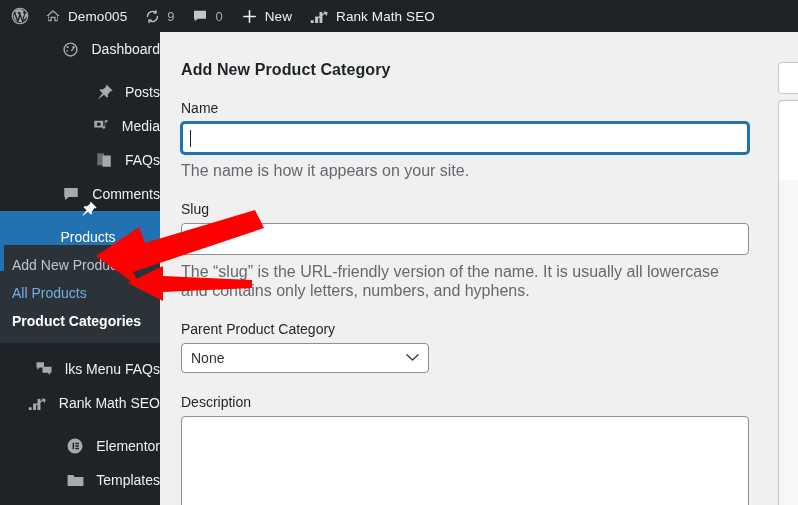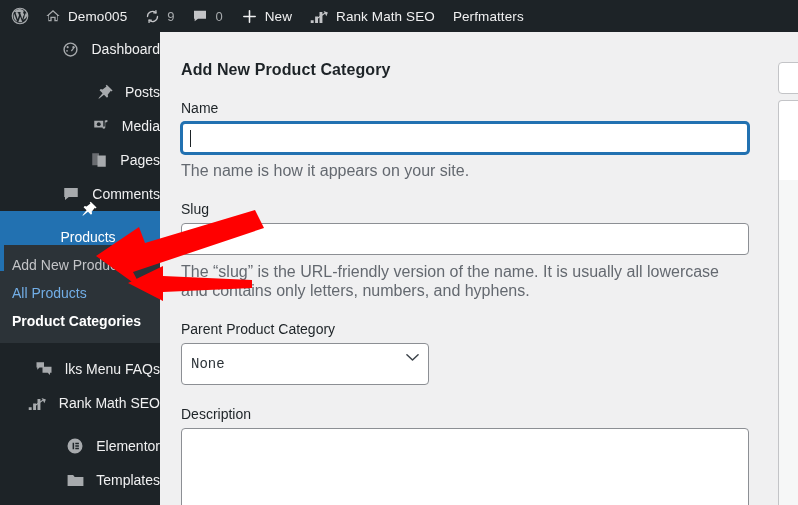--- a/index.html
+++ b/index.html
@@ -86,24 +86,24 @@
   }
   .caret {
     position: absolute; left: 9px; top: 8px; width: 1px; height: 17px;
     background: #1d2327;
   }
   .help-text {
     font-size: 16px; color: #646970; line-height: 19px;
     margin-top: 7px; width: 556px;
   }
   select.sel-input {
-    width: 248px; height: 42px;
+    width: 248px; height: 30px;
     border: 1px solid #8c8f94; border-radius: 4px; background: #fff;
     font-size: 14px; color: #2c3338; padding: 0 26px 0 9px;
-    font-family: Liberation Mono, monospace;
+    font-family: Liberation Sans, sans-serif;
     -webkit-appearance: none; appearance: none;
   }
   .sel-wrap { position: relative; display: inline-block; }
   .sel-chevron {
     position: absolute; right: 10px; top: 10px; pointer-events: none; color: #3c434a;
   }
   .sel-chevron svg { display: block; }
   textarea.ta-input {
     display: block; width: 568px; height: 120px;
     border: 1px solid #8c8f94; border-radius: 4px;
@@ -188,23 +188,20 @@
     <div class="ab-item">
       <span class="ab-icon">
         <svg width="19" height="15" viewBox="0 0 26 18" fill="#c3c4c7">
           <path d="M1 14h4v4H1zM7 9h4v9H7zM13 3h4v15h-4z"></path>
           <path d="M18.5 1.5l6 2-2.2 5-1.6-3.2-9.5 6.6-1-1.4 9.7-6.8-1.4-2.2z"></path>
         </svg>
       </span>
       <span class="ab-label">Rank Math SEO</span>
     </div>
 
-    <div class="ab-item">
-      <span class="ab-label">Perfmatters</span>
-    </div>
   </div>
 
   <div id="sidebar">
 
     <div class="menu-item">
       <span class="mi-icon">
         <svg width="19" height="19" viewBox="0 0 24 24" fill="currentColor">
           <path d="M12 3a9 9 0 1 0 0 18 9 9 0 0 0 0-18zm0 1.8a7.2 7.2 0 1 1 0 14.4 7.2 7.2 0 0 1 0-14.4z"></path>
           <circle cx="8.4" cy="9" r="1.3"></circle>
             <circle cx="15.6" cy="9" r="1.3"></circle>
@@ -237,21 +234,21 @@
       <span>Media</span>
     </div>
 
     <div class="menu-item">
       <span class="mi-icon">
         <svg width="18" height="18" viewBox="0 0 24 24" fill="currentColor">
           <path d="M3 3h9v16H3z" opacity=".55"></path>
           <path d="M10 6h11v15H10z"></path>
         </svg>
       </span>
-      <span>Pages</span>
+      <span>FAQs</span>
     </div>
 
     <div class="menu-item">
       <span class="mi-icon">
         <svg width="18" height="18" viewBox="0 0 24 24" fill="currentColor">
           <path d="M3 4h18v12H9l-5 4v-4H3V4z"></path>
         </svg>
       </span>
       <span>Comments</span>
     </div>

